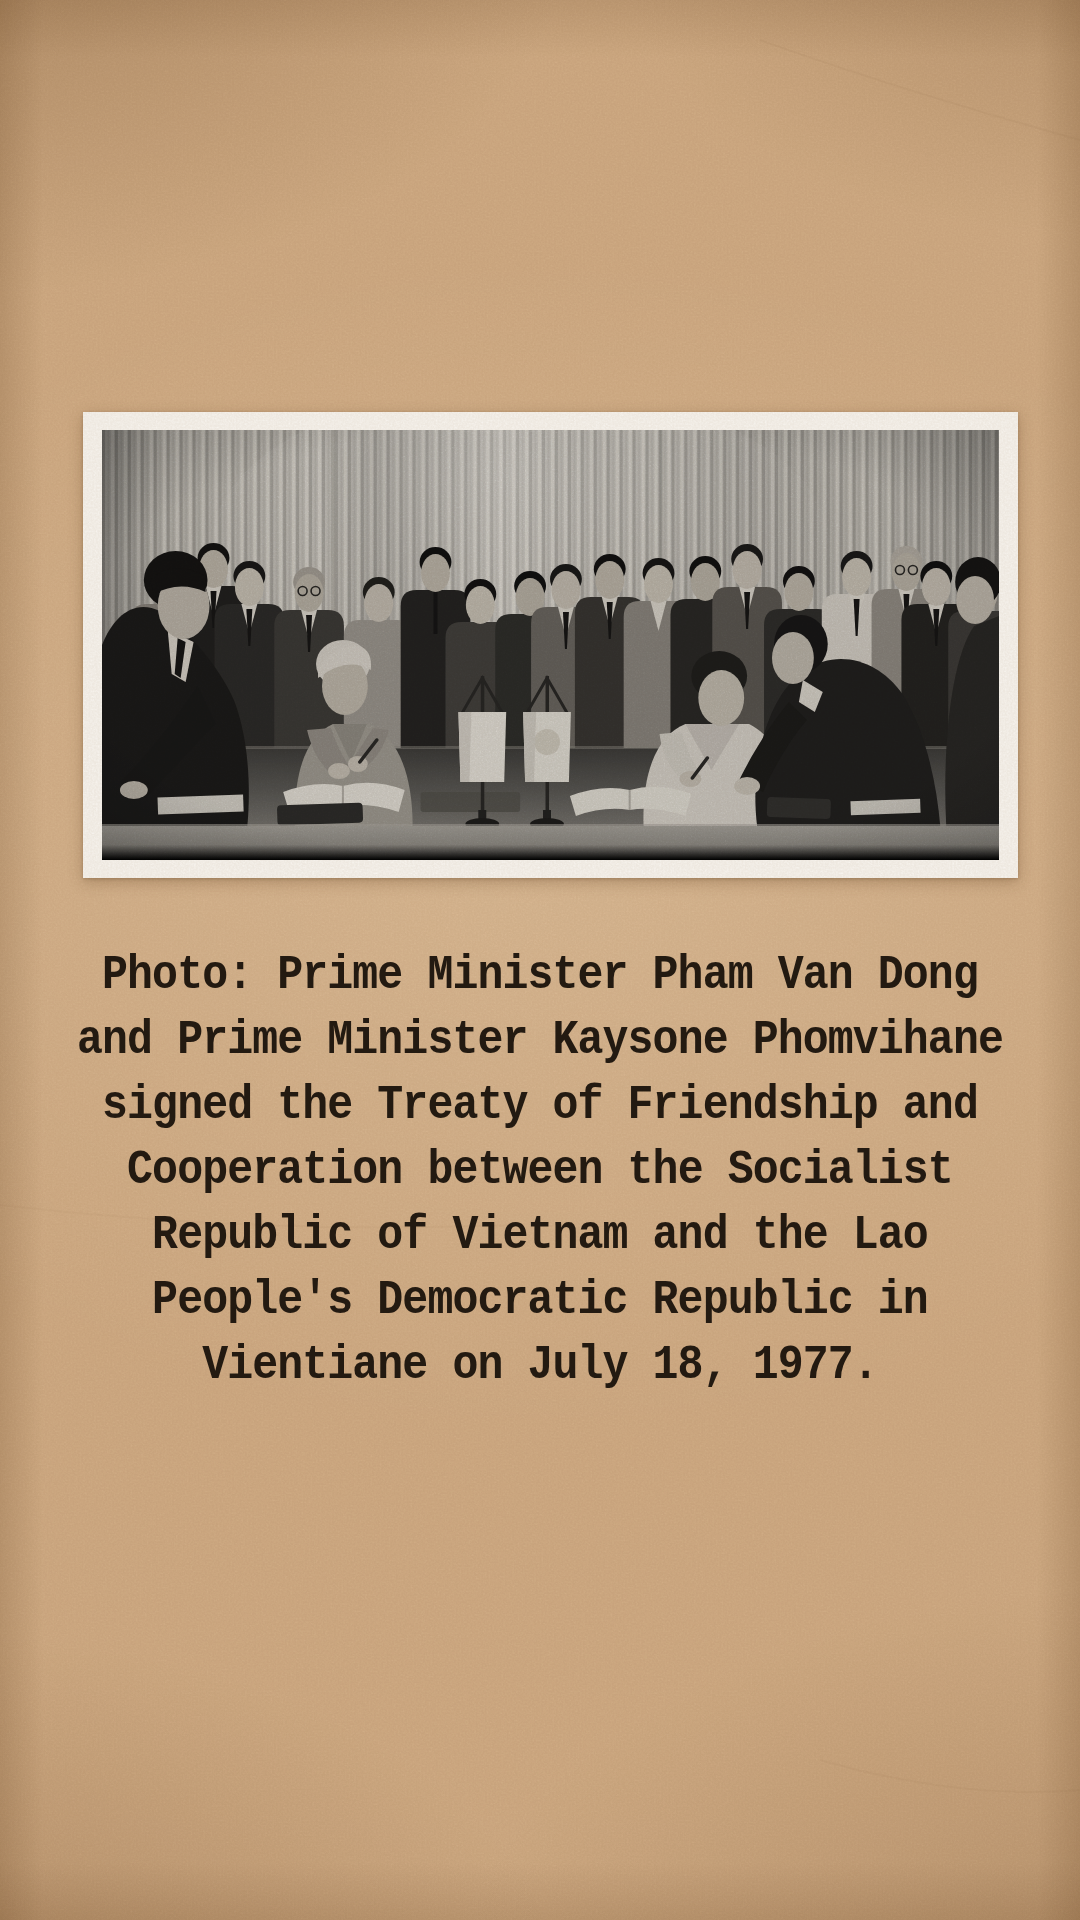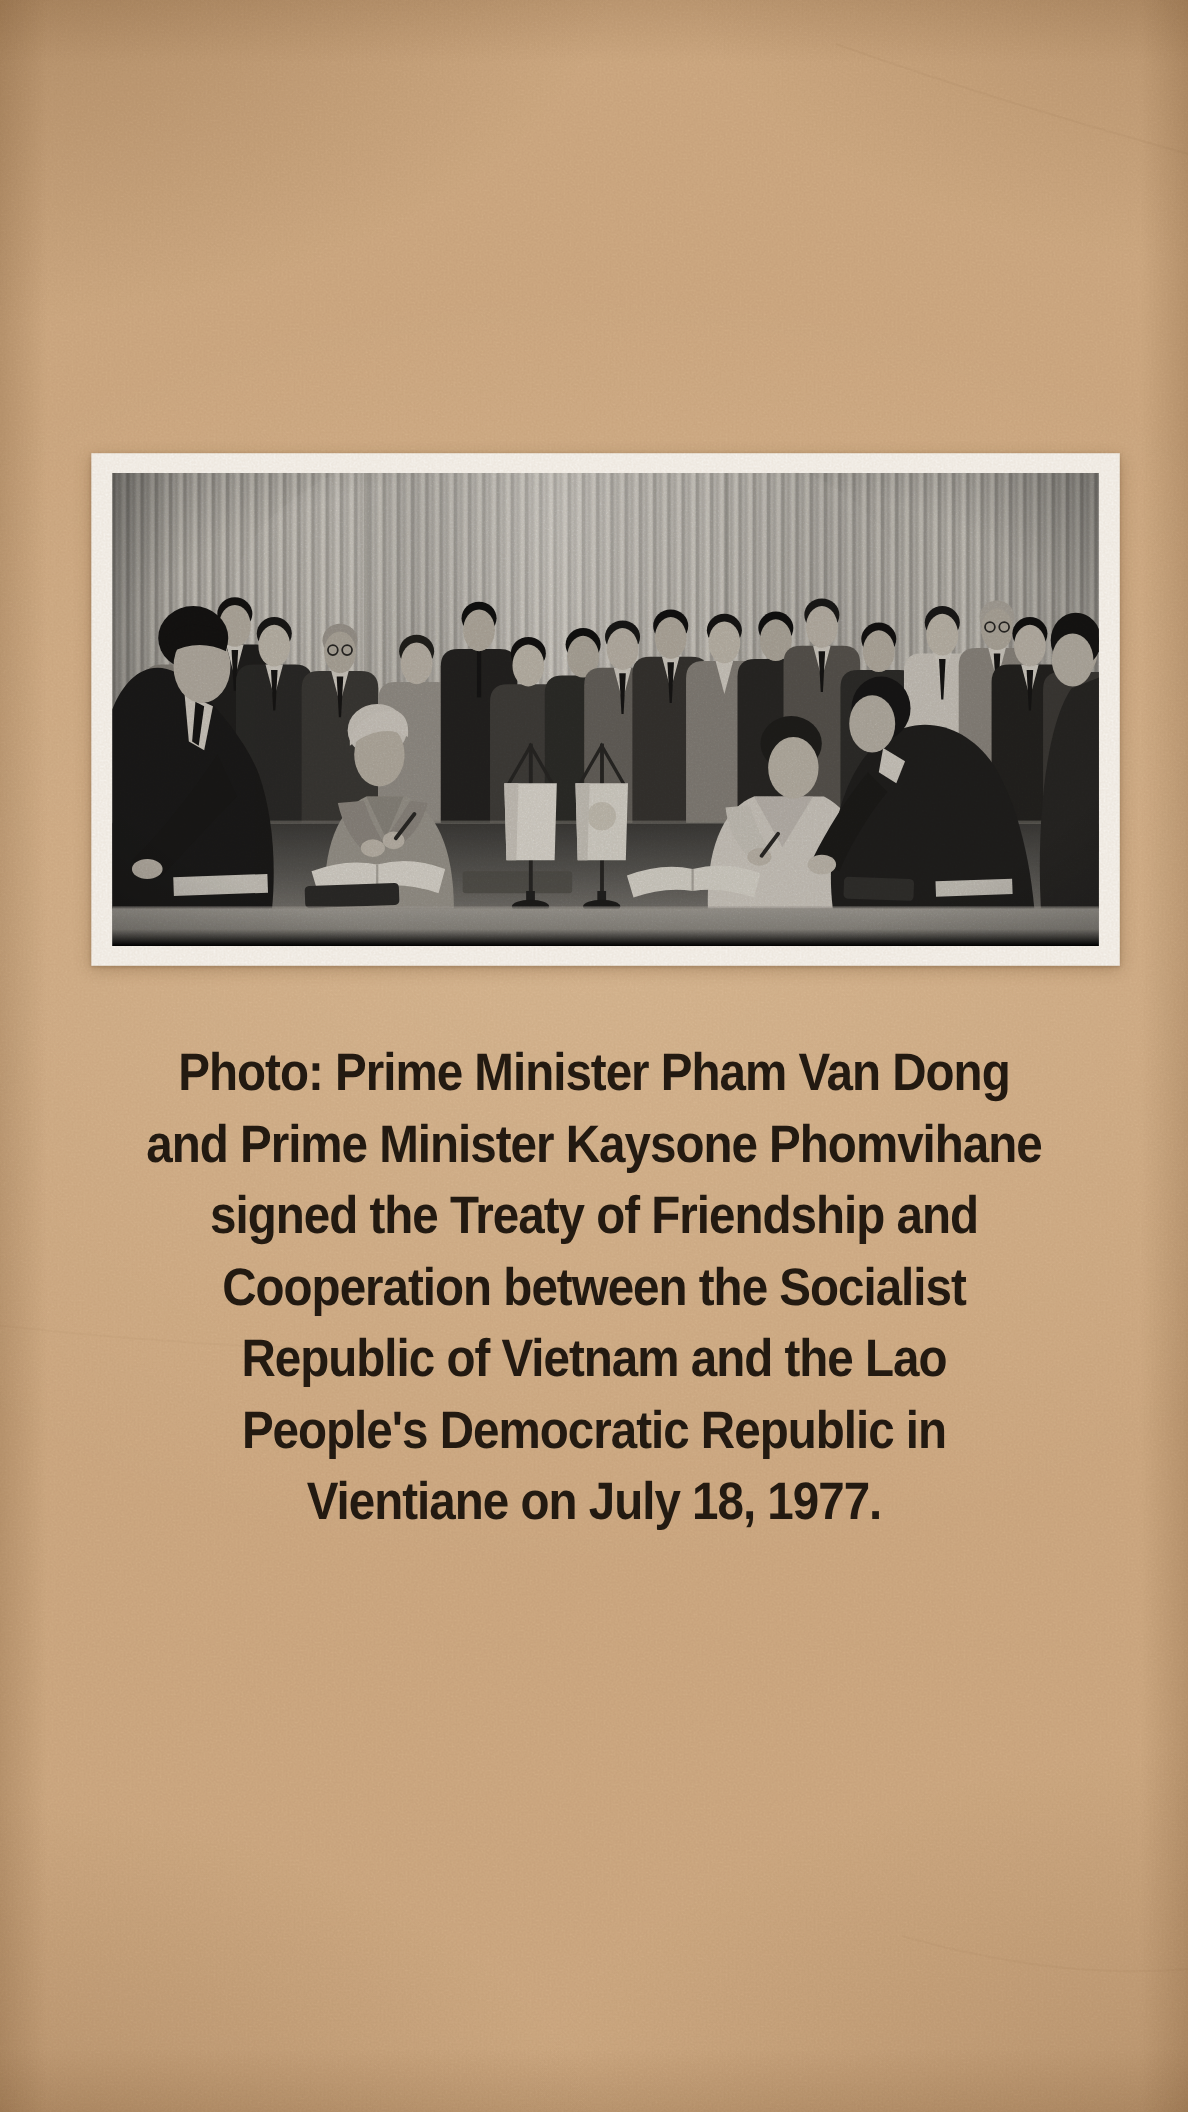--- a/index.html
+++ b/index.html
@@ -1,18 +1,18 @@
 <!DOCTYPE html>
 <html><head>
 <meta charset="utf-8">
 <style>
   html,body{margin:0;padding:0;background:#b99a74;}
   .page{
     position:relative;width:1080px;height:1920px;overflow:hidden;
-    font-family:Liberation Sans, sans-serif;
+    font-family:Liberation Mono, monospace;
     background-color:#d4b089;
     background-image:
       radial-gradient(1300px 900px at 50% 44%, rgba(255,238,210,0.22), rgba(255,238,210,0) 65%),
       radial-gradient(900px 520px at -4% -3%, rgba(112,76,40,0.30), rgba(112,76,40,0) 68%),
       radial-gradient(760px 420px at 104% -2%, rgba(112,76,40,0.22), rgba(112,76,40,0) 66%),
       radial-gradient(900px 520px at -6% 104%, rgba(118,80,44,0.26), rgba(118,80,44,0) 70%),
       radial-gradient(980px 560px at 106% 103%, rgba(118,80,44,0.24), rgba(118,80,44,0) 70%),
       linear-gradient(90deg, rgba(104,68,32,0.20) 0%, rgba(104,68,32,0) 4%, rgba(104,68,32,0) 96%, rgba(104,68,32,0.20) 100%),
       linear-gradient(180deg, rgba(104,68,32,0.16) 0%, rgba(104,68,32,0) 3%, rgba(104,68,32,0) 97%, rgba(104,68,32,0.16) 100%);
   }

